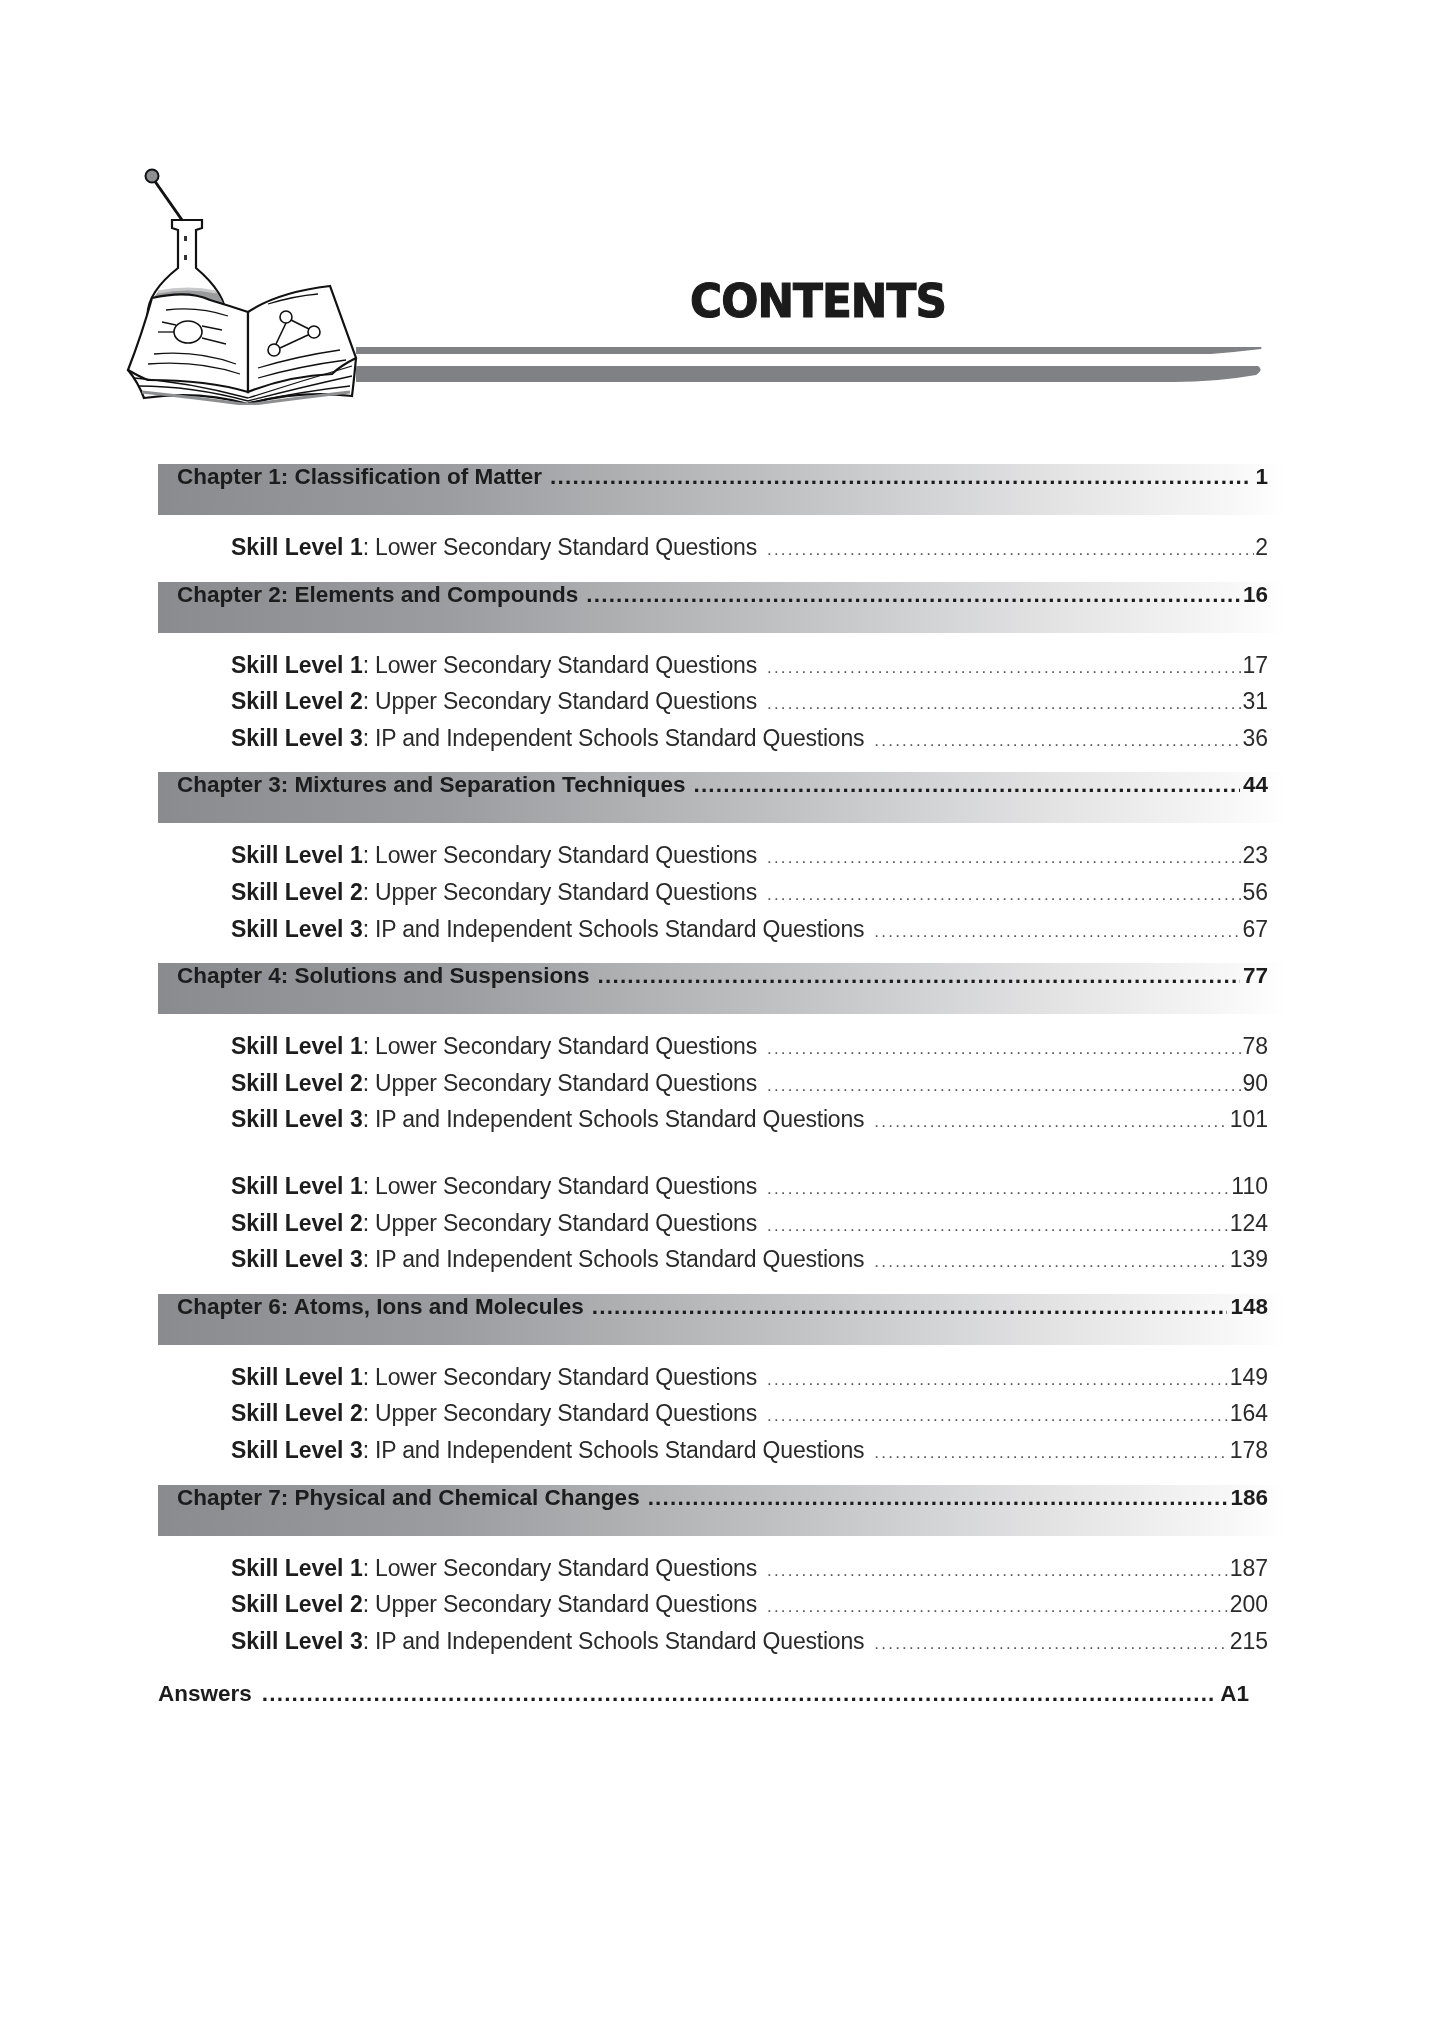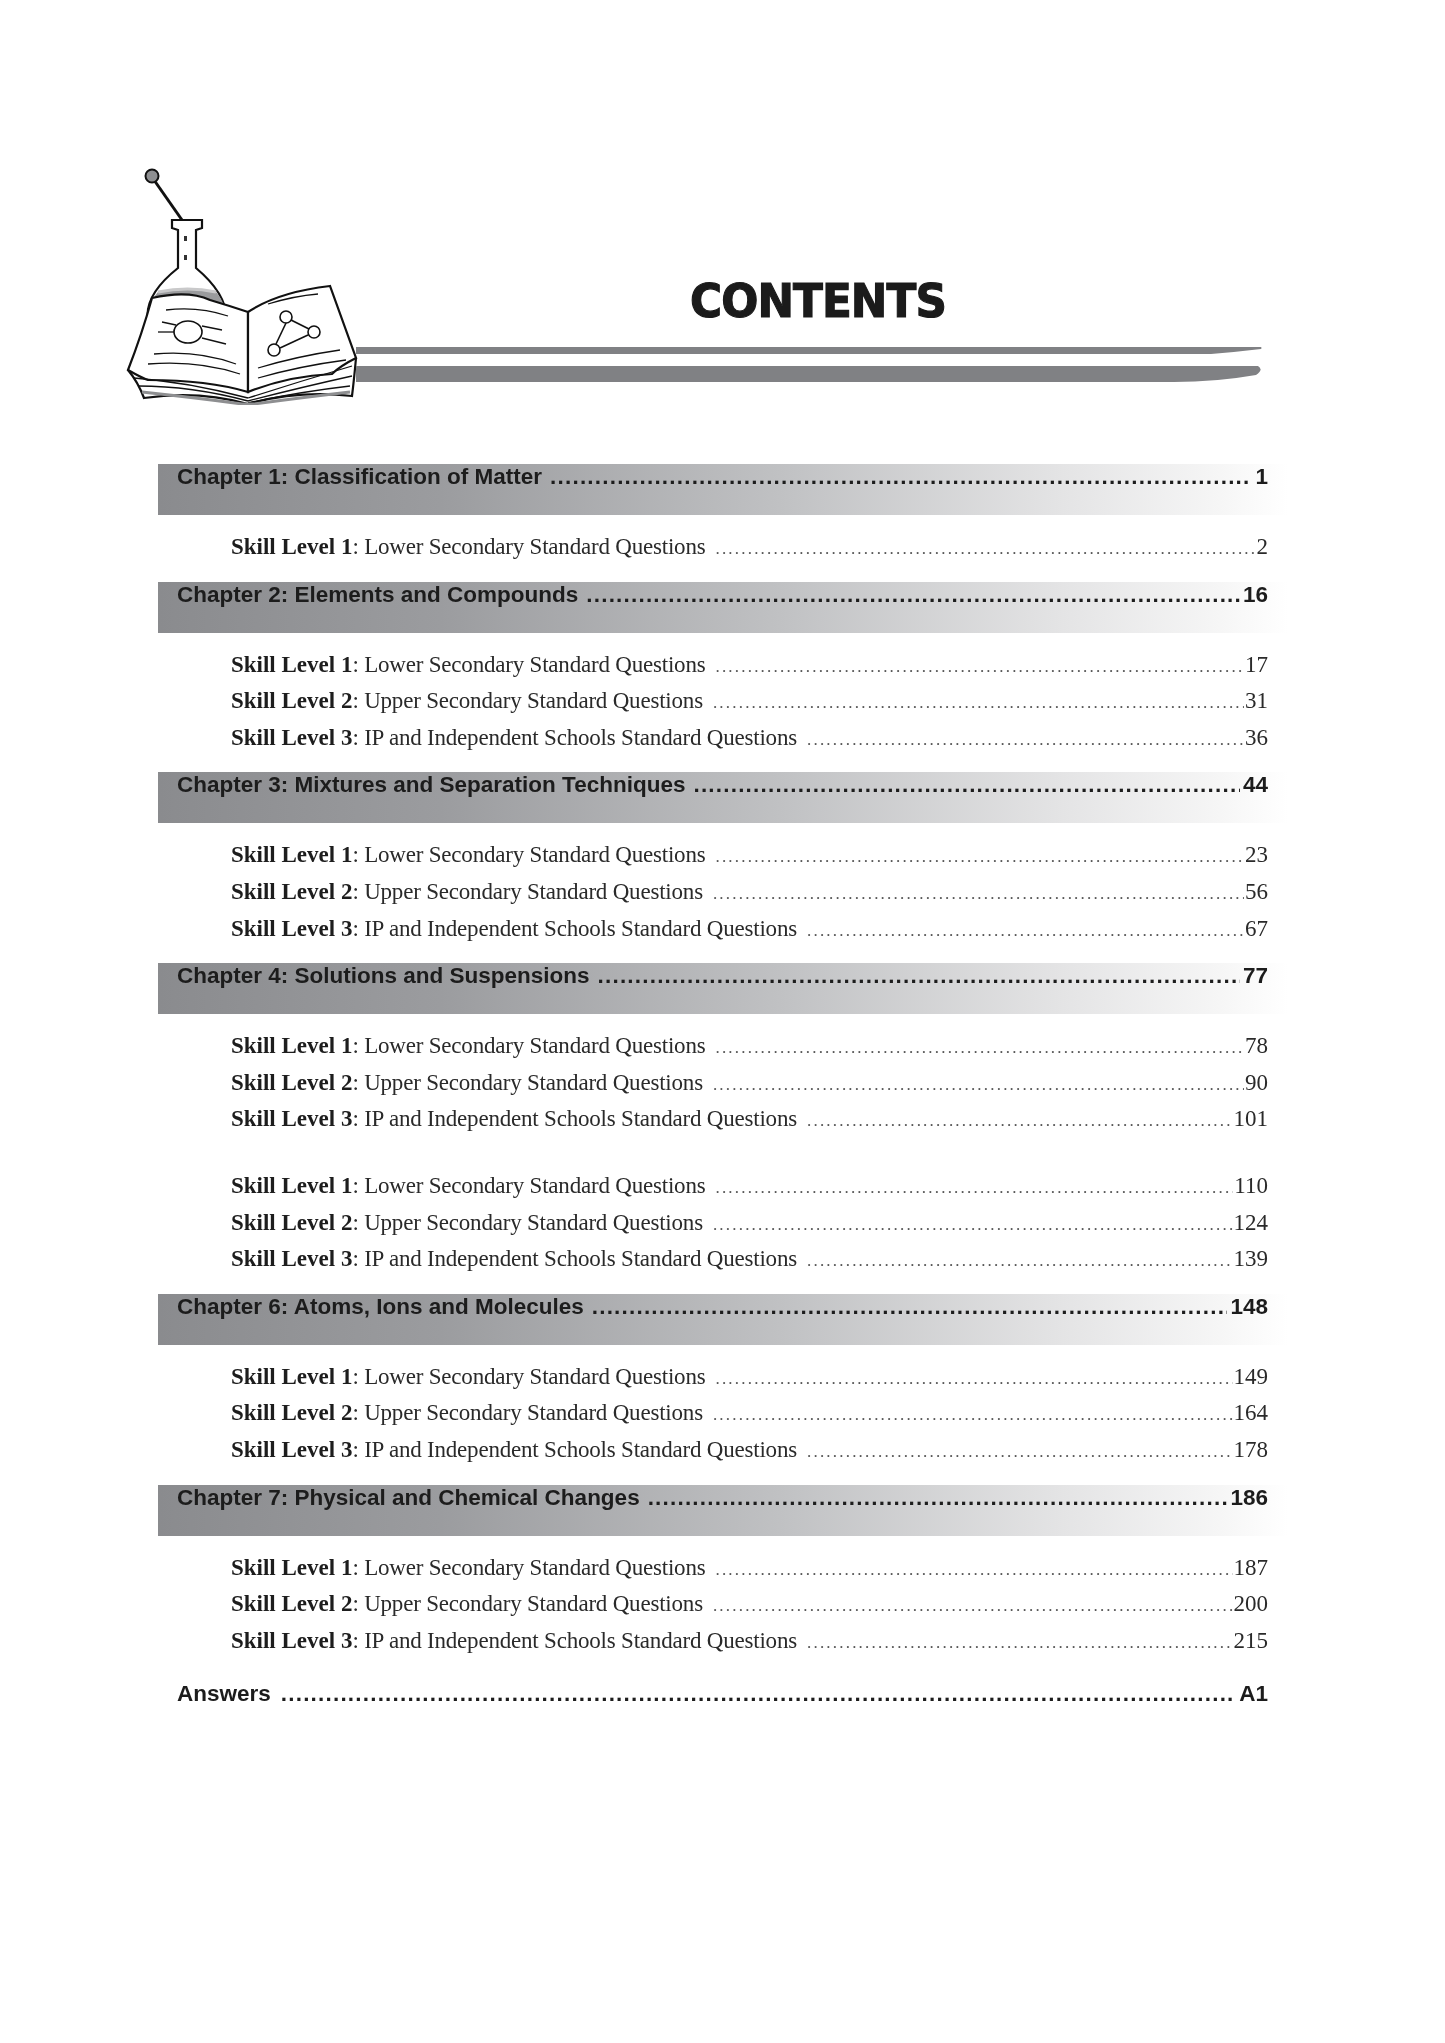--- a/index.html
+++ b/index.html
@@ -21,31 +21,31 @@
     .chapter-band { position: relative; height: 51px; display: flex; align-items: flex-start;
                     background: linear-gradient(90deg, #8a8b8e 0%, #9b9c9f 25%, #c0c1c3 55%, #e4e4e5 80%, #f6f6f6 94%, rgba(255,255,255,0) 100%); }
     .chapter-row { display: flex; align-items: baseline; width: 1091px; margin-left: 19px;
                    font-weight: bold; font-size: 22.5px; color: #1c1c1c; }
     .chapter-row .leader { flex: 1; overflow: hidden; white-space: nowrap; margin: 0 3px 0 8px;
                            letter-spacing: 1.2px; font-weight: bold; color: #1c1c1c; }
     .chapter-row .leader::after { content: "......................................................................................................................................................................................................................."; }
     .chapter-row .page { text-align: right; white-space: nowrap; }
     .chapter-row .name { white-space: nowrap; }
 
-    .skills { padding: 14px 0 16px 0; font-family: Liberation Serif, serif; }
+    .skills { padding: 14px 0 16px 0; }
     .skill-row { display: flex; align-items: baseline; height: 36.6px; line-height: 36.6px;
                  margin-left: 73px; width: 1037px; font-size: 23px; color: #222; }
     .skill-row .lvl { font-weight: bold; white-space: nowrap; color: #1d1d1d; }
     .skill-row .desc { font-weight: normal; white-space: nowrap; color: #2a2a2a; letter-spacing: -0.2px; }
     .skill-row .leader { flex: 1; overflow: hidden; white-space: nowrap; margin: 0 1px 0 10px;
                          color: #555; font-size: 17px; letter-spacing: 2.2px; }
     .skill-row .leader::after { content: "......................................................................................................................................................................................................................."; }
     .skill-row .page { white-space: nowrap; color: #2a2a2a; }
 
-    .answers-row { display: flex; align-items: baseline; width: 1091px; margin-left: 19px;
+    .answers-row { display: flex; align-items: baseline; width: 1091px; 
                    margin-top: 6px; font-weight: bold; font-size: 22.5px; color: #1c1c1c; }
     .answers-row .leader { flex: 1; overflow: hidden; white-space: nowrap; margin: 0 6px 0 10px; letter-spacing: 1.2px; }
     .answers-row .leader::after { content: "......................................................................................................................................................................................................................."; }
     .answers-row .page { white-space: nowrap; }
   </style>
 </head>
 <body>
 
 <svg class="illustration" viewBox="0 0 250 245" xmlns="http://www.w3.org/2000/svg">
 

